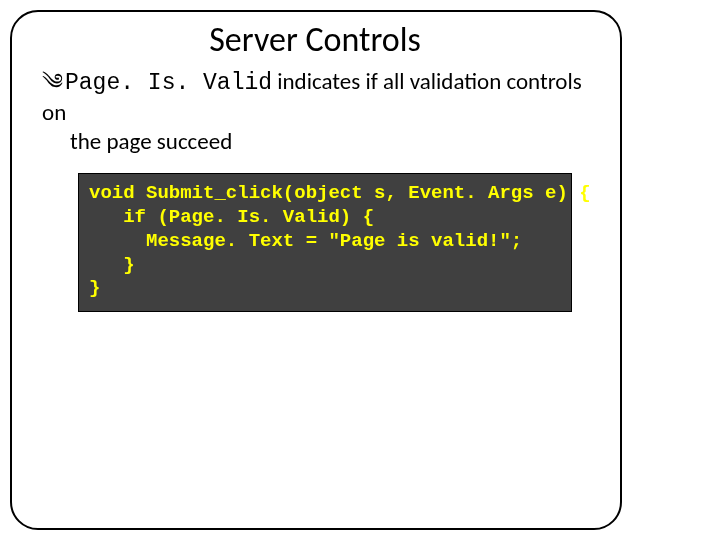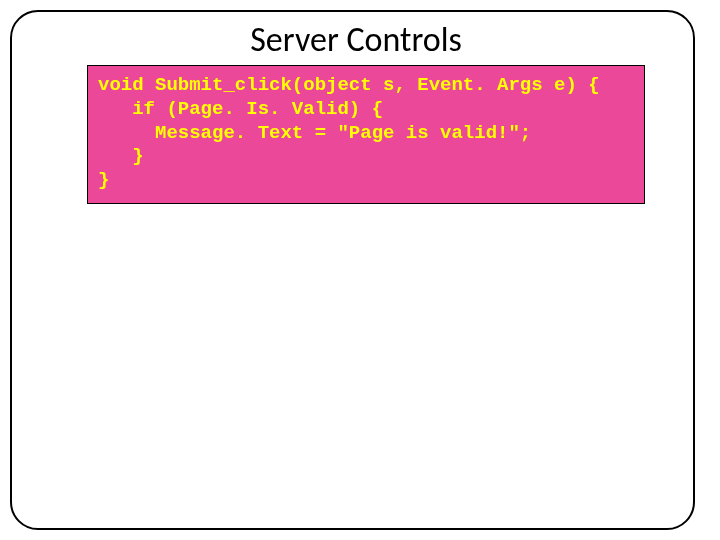--- a/index.html
+++ b/index.html
@@ -6,26 +6,26 @@
     margin: 0;
     padding: 0;
     width: 720px;
     height: 540px;
     background: #fff;
     font-family: Calibri, "Segoe UI", sans-serif;
     color: #000;
   }
   .slide {
     box-sizing: border-box;
-    width: 685px;
+    width: 612px;
     height: 520px;
     margin: 10px;
     border: 2px solid #000;
     border-radius: 28px;
-    padding: 8px 30px 20px 37px;
+    padding: 8px 30px 20px 28px;
     position: relative;
   }
   .title {
     text-align: center;
     font-size: 34px;
     font-weight: 400;
     margin: 0;
     line-height: 1.15;
   }
   .subtitle {
@@ -52,38 +52,42 @@
   .body-text {
     font-family: Calibri, "Segoe UI", sans-serif;
   }
   .indent-line {
     margin-left: 28px;
     font-size: 23px;
     line-height: 1.25;
   }
   .code-box {
     margin: 6px 18px 0 38px;
-    background: #ec4899;
+    background: #404040;
     border: 1px solid #000;
     padding: 8px 10px 10px 10px;
     font-family: "Courier New", monospace;
     font-weight: bold;
     font-size: 19px;
     line-height: 1.25;
     color: #ffff00;
     white-space: pre;
   }
 </style>
 </head>
 <body>
 
 <div class="slide">
 
   <h1 class="title">Server Controls</h1>
 
+  <div class="bullet-row">
+    <span class="bullet-icon">༄</span><span class="mono">Page. Is. Valid</span><span class="body-text"> indicates if all validation controls on</span>
+    <div class="indent-line">the page succeed</div>
+  </div>
 
   <div class="code-box">void Submit_click(object s, Event. Args e) {
    if (Page. Is. Valid) {
      Message. Text = "Page is valid!";
    }
 }</div>
 
 </div>
 
 </body></html>

